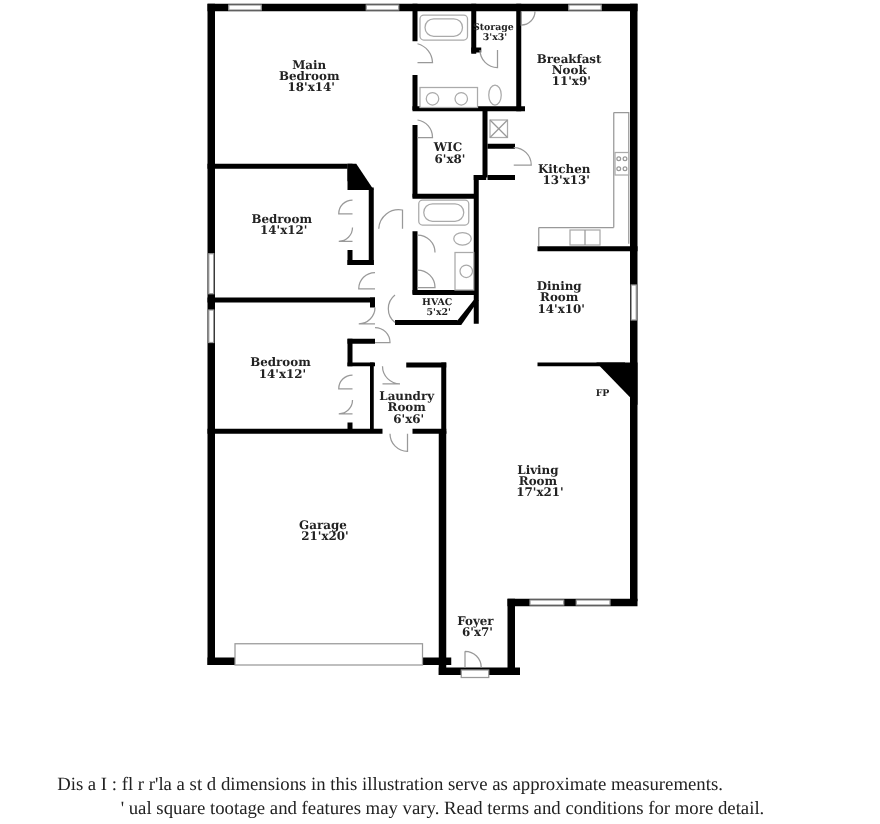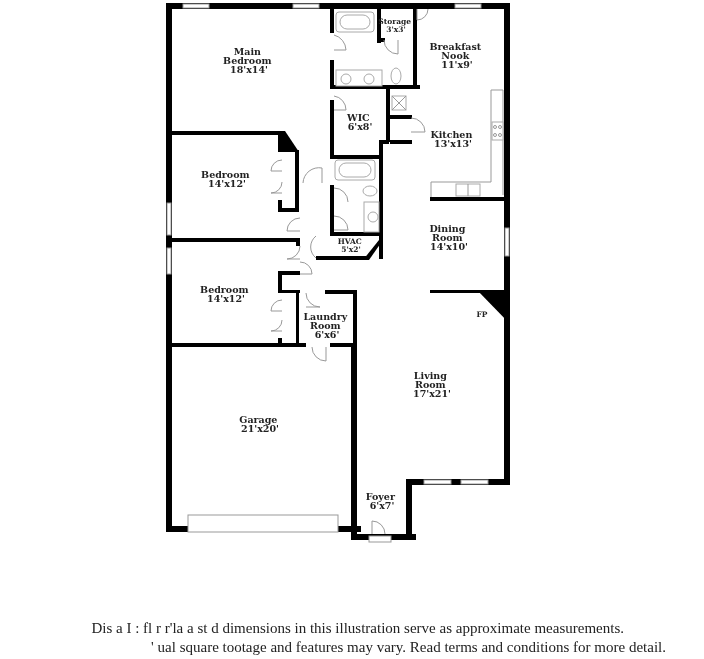--- a/index.html
+++ b/index.html
@@ -5,21 +5,21 @@
     html, body { margin: 0; padding: 0; background: #ffffff; }
     body { width: 704px; height: 659px; position: relative; overflow: hidden; font-family: "DejaVu Serif", "Liberation Serif", serif; }
     #plan { position: absolute; left: 0; top: 0; width: 704px; height: 600px; }
     .wall { fill: #000; }
     .thin { stroke: #999; stroke-width: 1; fill: none; }
     .fix { stroke: #aaa; stroke-width: 1; fill: #fff; }
     .win { fill: #fff; stroke: #999; stroke-width: 1; }
     .door { stroke: #999; stroke-width: 1; fill: none; }
     .lbl { font-family: "DejaVu Serif", "Liberation Serif", serif; font-weight: bold; font-size: 9.5px; fill: #222; text-anchor: middle; }
     .lbl-sm { font-family: "DejaVu Serif", "Liberation Serif", serif; font-weight: bold; font-size: 7.5px; fill: #222; text-anchor: middle; }
-    .disclaimer { position: absolute; left: 0; width: 624px; text-align: right; font-family: "Liberation Serif", "DejaVu Serif", serif; font-size: 15px; color: #222; white-space: nowrap; }
+    .disclaimer { position: absolute; left: 0; width: 624px; text-align: center; font-family: "Liberation Serif", "DejaVu Serif", serif; font-size: 15px; color: #222; white-space: nowrap; }
     #disc1 { top: 620px; left: 0px; }
     #disc2 { top: 639px; left: 42px; }
   </style>
 </head>
 <body>
 
 <svg id="plan" viewBox="0 0 704 600" xmlns="http://www.w3.org/2000/svg">
 
   <g>
 

